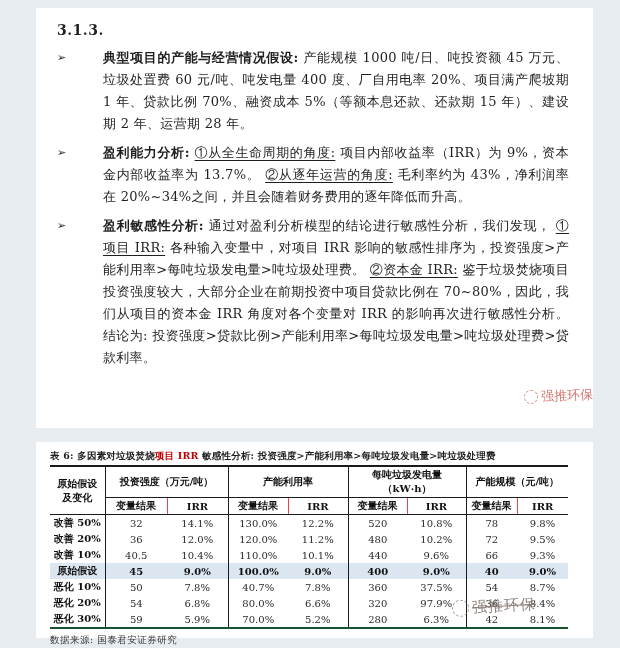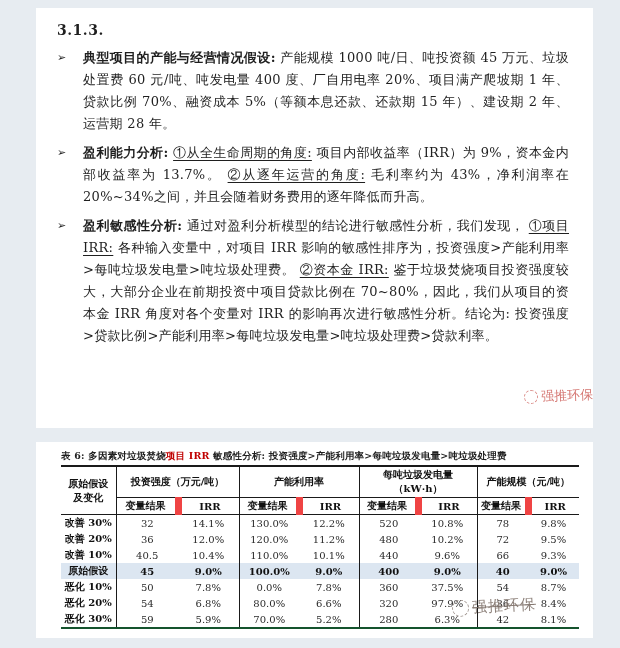--- a/index.html
+++ b/index.html
@@ -11,21 +11,21 @@
     position: relative;
     overflow: hidden;
   }
   .panel {
     position: absolute;
     left: 36px;
     width: 557px;
     background: #ffffff;
   }
   .panel-text { top: 8px; height: 420px; padding: 14px 24px 0 21px; }
-  .panel-table { top: 442px; height: 196px; padding: 8px 18px 0 25px; }
+  .panel-table { top: 442px; height: 196px; padding: 8px 18px 0 14px; }
 
   
   .heading {
     font-size: 14px;
     font-weight: bold;
     letter-spacing: 0.5px;
     margin-bottom: 9px;
     display: flex;
   }
   .heading .h-num { margin-right: 14px; font-family: "DejaVu Serif", serif; }
@@ -36,20 +36,21 @@
     font-size: 11px;
     line-height: 22px;
     color: #1f1f1f;
   }
   .bullet-text {
     flex: 1;
     font-size: 13px;
     line-height: 22px;
     text-align: justify;
     letter-spacing: 0.3px;
+    margin-left: 20px;
   }
   .bl { font-weight: bold; }
   .u { text-decoration: underline; text-underline-offset: 3px; }
 
   
   .watermark {
     position: absolute;
     display: flex;
     align-items: center;
     gap: 3px;
@@ -93,21 +94,21 @@
     font-weight: normal;
     color: #2a2a2a;
     overflow: hidden;
   }
   table.sens thead th { font-weight: bold; color: #111; }
   tr.grp-row th { height: 18px; }
   tr.grp-row th.grp { border-bottom: 1px solid #1a1a1a; }
   tr.subhead th { height: 16px; border-bottom: 1.5px solid #1a1a1a; }
   th.c-label-head { border-bottom: 1.5px solid #1a1a1a; line-height: 1.35; font-weight: bold; }
   .g-sep { border-left: 1.5px solid #1a1a1a; }
-  .s-sep { border-left: 7px solid #ef4444; }
+  .s-sep { border-left: 1px solid #ef4444; }
   tbody td { height: 15.5px; }
   tbody td.c-label { font-weight: bold; color: #111; }
   tbody tr.hl { background: #dce6f1; }
   tbody tr.hl td { font-weight: bold; color: #111; }
   tbody tr:last-child td { border-bottom: 2px solid #14532d; }
   .source {
     margin-top: 5px;
     font-size: 9.5px;
     color: #333;
     letter-spacing: 0.5px;
@@ -189,21 +190,21 @@
           <th class="g-sep">变量结果</th>
           <th class="s-sep">IRR</th>
           <th class="g-sep">变量结果</th>
           <th class="s-sep">IRR</th>
           <th class="g-sep">变量结果</th>
           <th class="s-sep">IRR</th>
         </tr>
       </thead>
       <tbody>
           <tr>
-            <td class="c-label">改善 30%</td>
+            <td class="c-label">改善 50%</td>
             <td class="g-sep">32</td>
             <td>14.1%</td>
             <td class="g-sep">130.0%</td>
             <td>12.2%</td>
             <td class="g-sep">520</td>
             <td>10.8%</td>
             <td class="g-sep">78</td>
             <td>9.8%</td>
           </tr>
           <tr>
@@ -236,21 +237,21 @@
             <td>9.0%</td>
             <td class="g-sep">400</td>
             <td>9.0%</td>
             <td class="g-sep">40</td>
             <td>9.0%</td>
           </tr>
           <tr>
             <td class="c-label">恶化 10%</td>
             <td class="g-sep">50</td>
             <td>7.8%</td>
-            <td class="g-sep">0.0%</td>
+            <td class="g-sep">40.7%</td>
             <td>7.8%</td>
             <td class="g-sep">360</td>
             <td>37.5%</td>
             <td class="g-sep">54</td>
             <td>8.7%</td>
           </tr>
           <tr>
             <td class="c-label">恶化 20%</td>
             <td class="g-sep">54</td>
             <td>6.8%</td>
@@ -268,20 +269,21 @@
             <td class="g-sep">70.0%</td>
             <td>5.2%</td>
             <td class="g-sep">280</td>
             <td>6.3%</td>
             <td class="g-sep">42</td>
             <td>8.1%</td>
           </tr>
         </tbody>
     </table>
 
+    <div class="source">数据来源: 国泰君安证券研究</div>
   </section>
 
   <div class="watermark wm-top">
     <span class="wm-circle"></span>
     <span class="wm-text">强推环保</span>
   </div>
   <div class="watermark wm-bottom">
     <span class="wm-circle"></span>
     <span class="wm-text">强推环保</span>
   </div>

